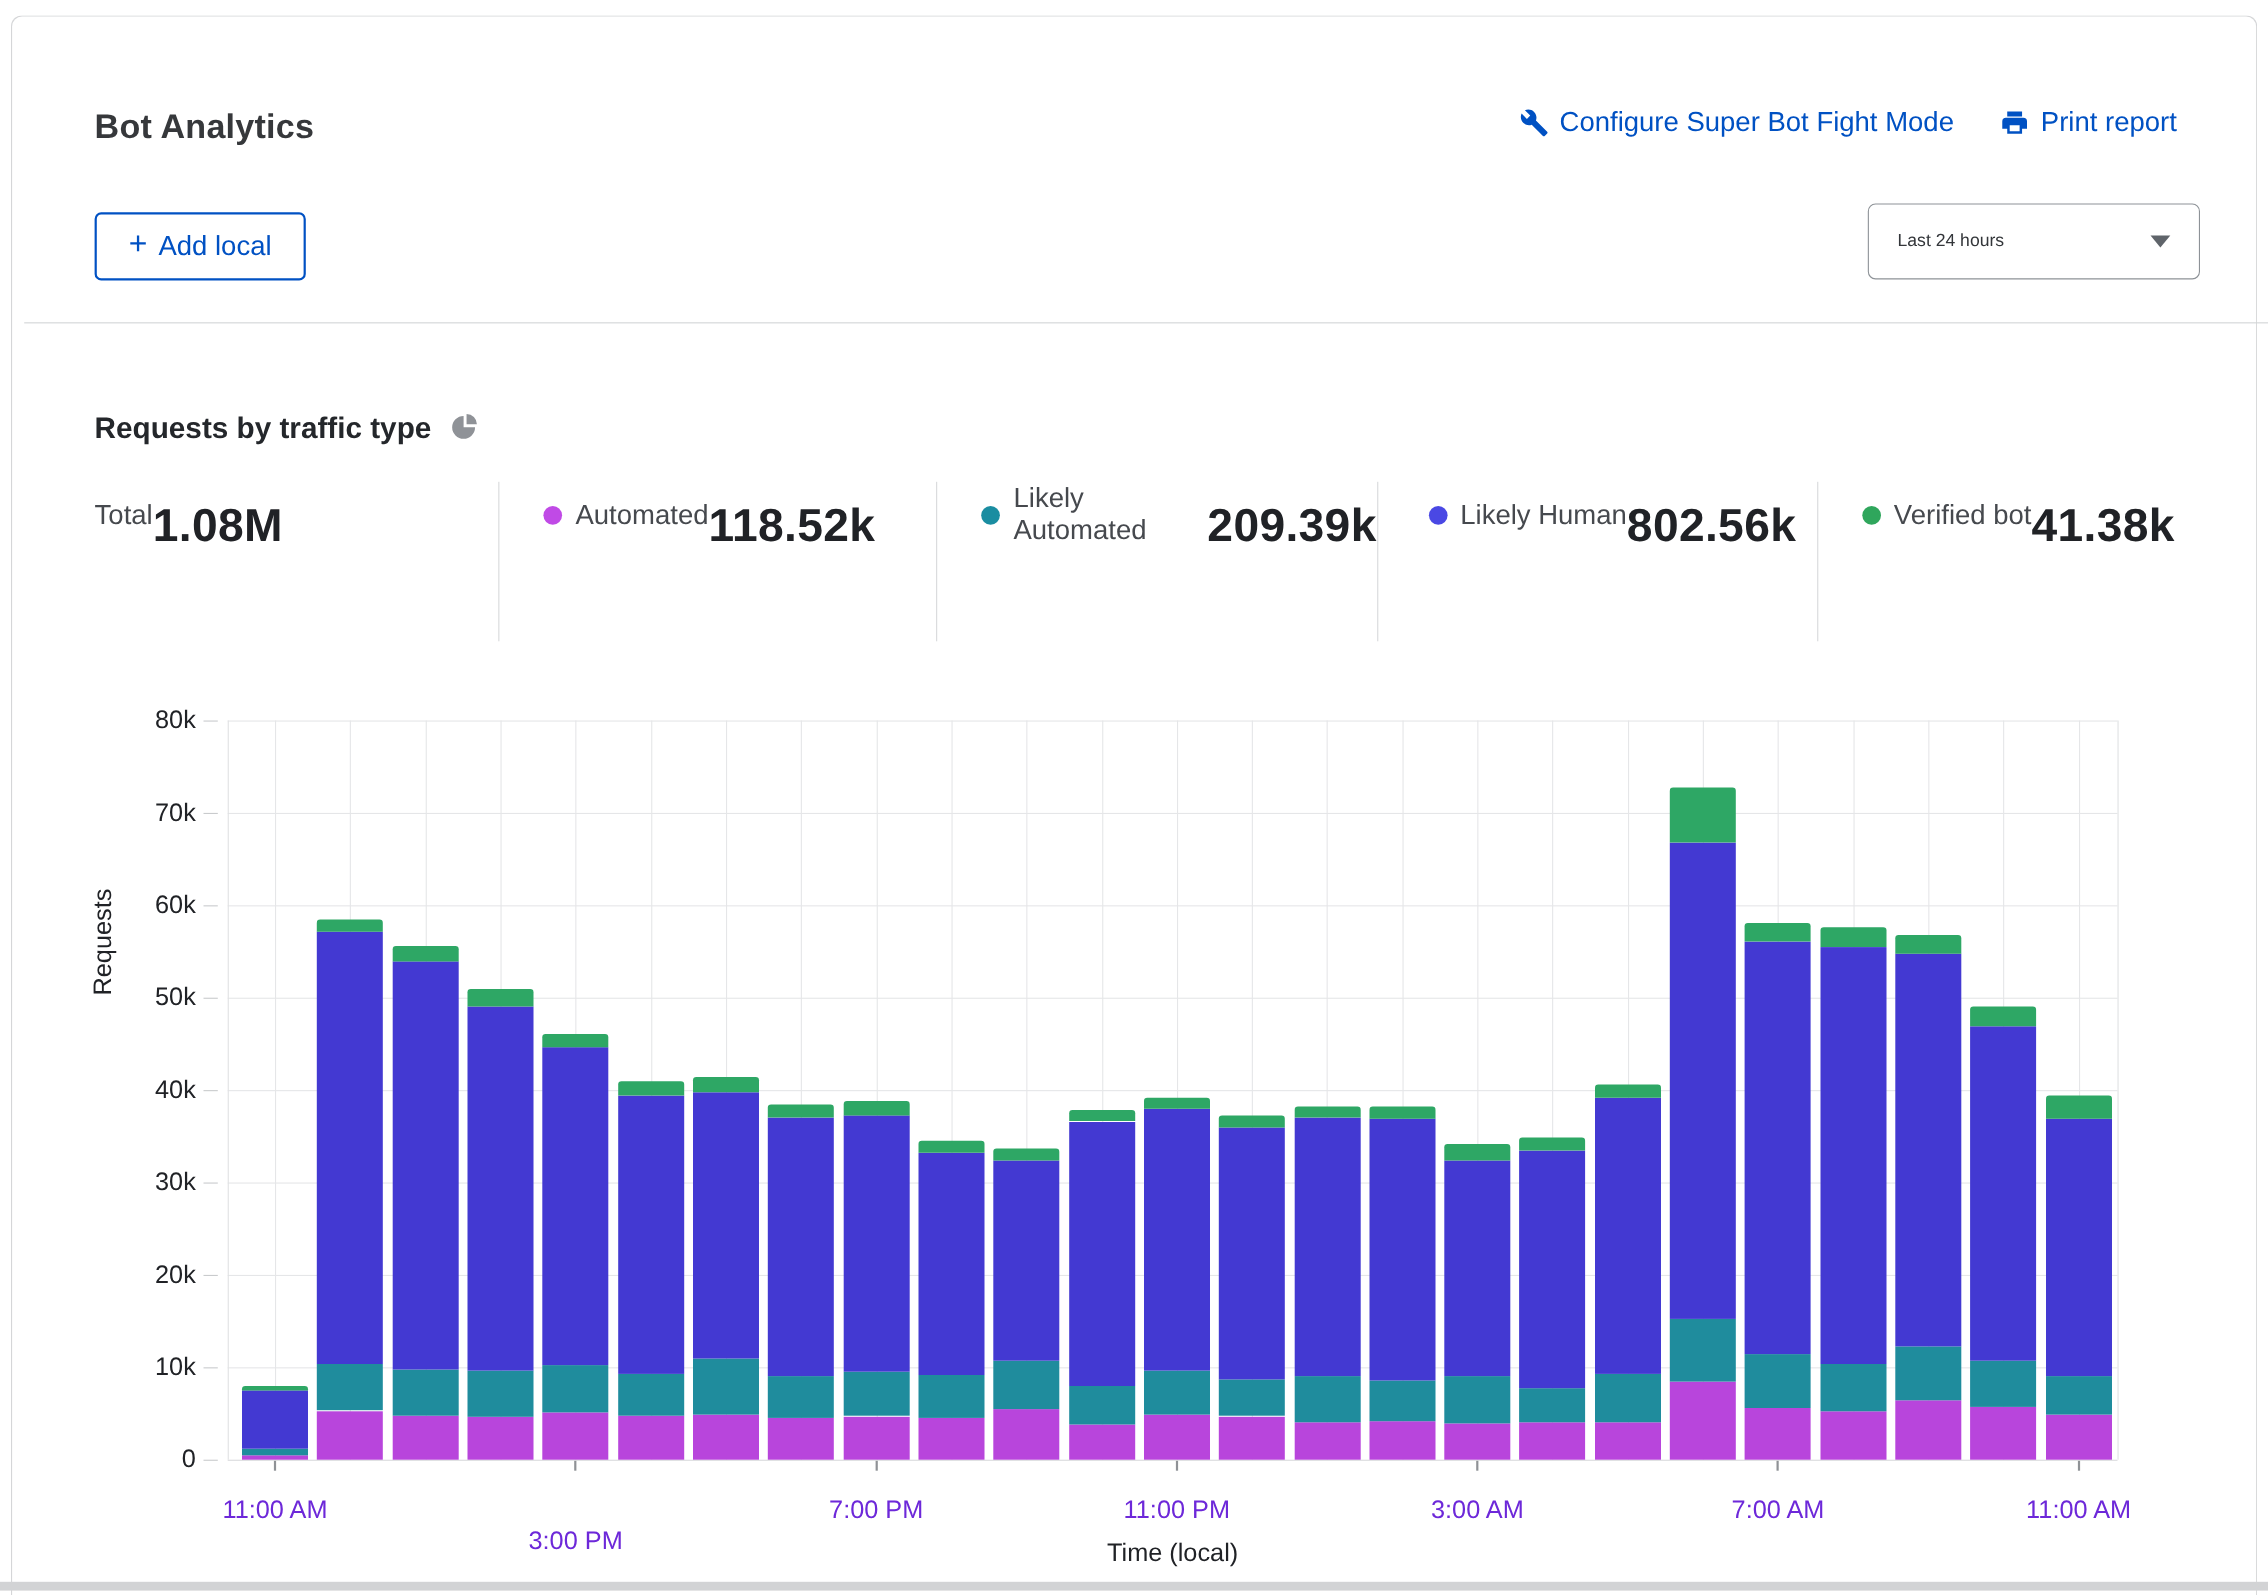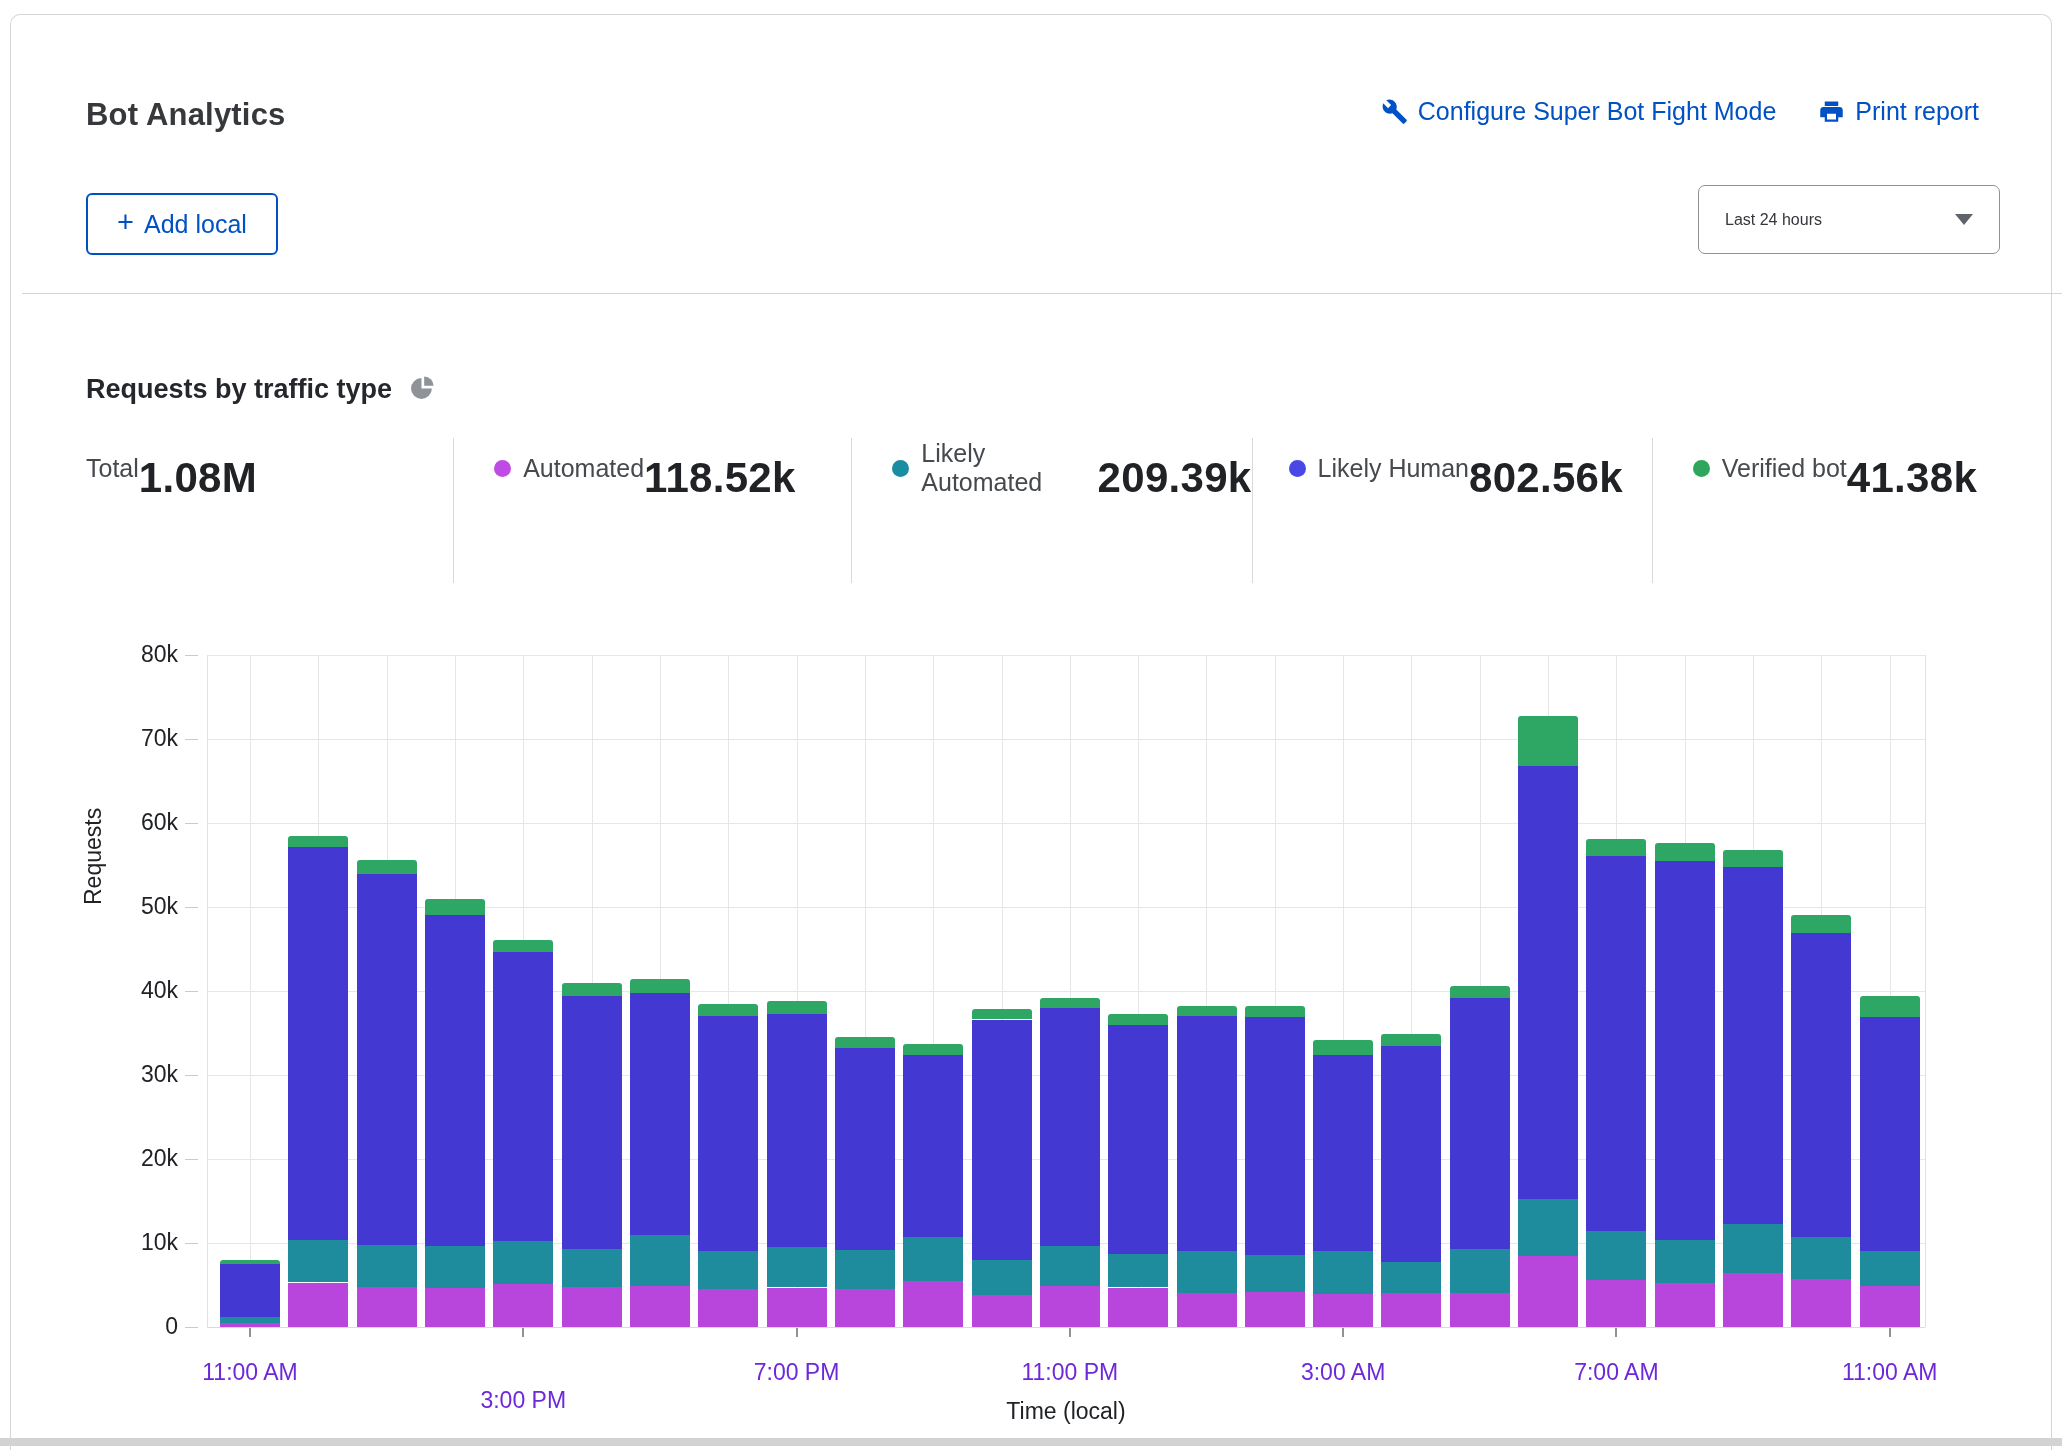--- a/index.html
+++ b/index.html
@@ -129,21 +129,21 @@
         </div>
         <div class="stat-sep"></div>
         <div class="stat" style="width: 400px; padding-left: 40px;">
           <div class="lbl">
             <span class="dot" style="background: rgb(26, 141, 161);"></span>
             <span>Likely Automated</span>
           </div>
           <div class="val">209.39k</div>
         </div>
         <div class="stat-sep"></div>
-        <div class="stat" style="width: 400px; padding-left: 36px;">
+        <div class="stat" style="width: 400px; padding-left: 46px;">
           <div class="lbl">
             <span class="dot" style="background: rgb(74, 72, 228);"></span>
             <span>Likely Human</span>
           </div>
           <div class="val">802.56k</div>
         </div>
         <div class="stat-sep"></div>
         <div class="stat" style="width: 346px; padding-left: 40px;">
           <div class="lbl">
             <span class="dot" style="background: rgb(47, 166, 92);"></span>

